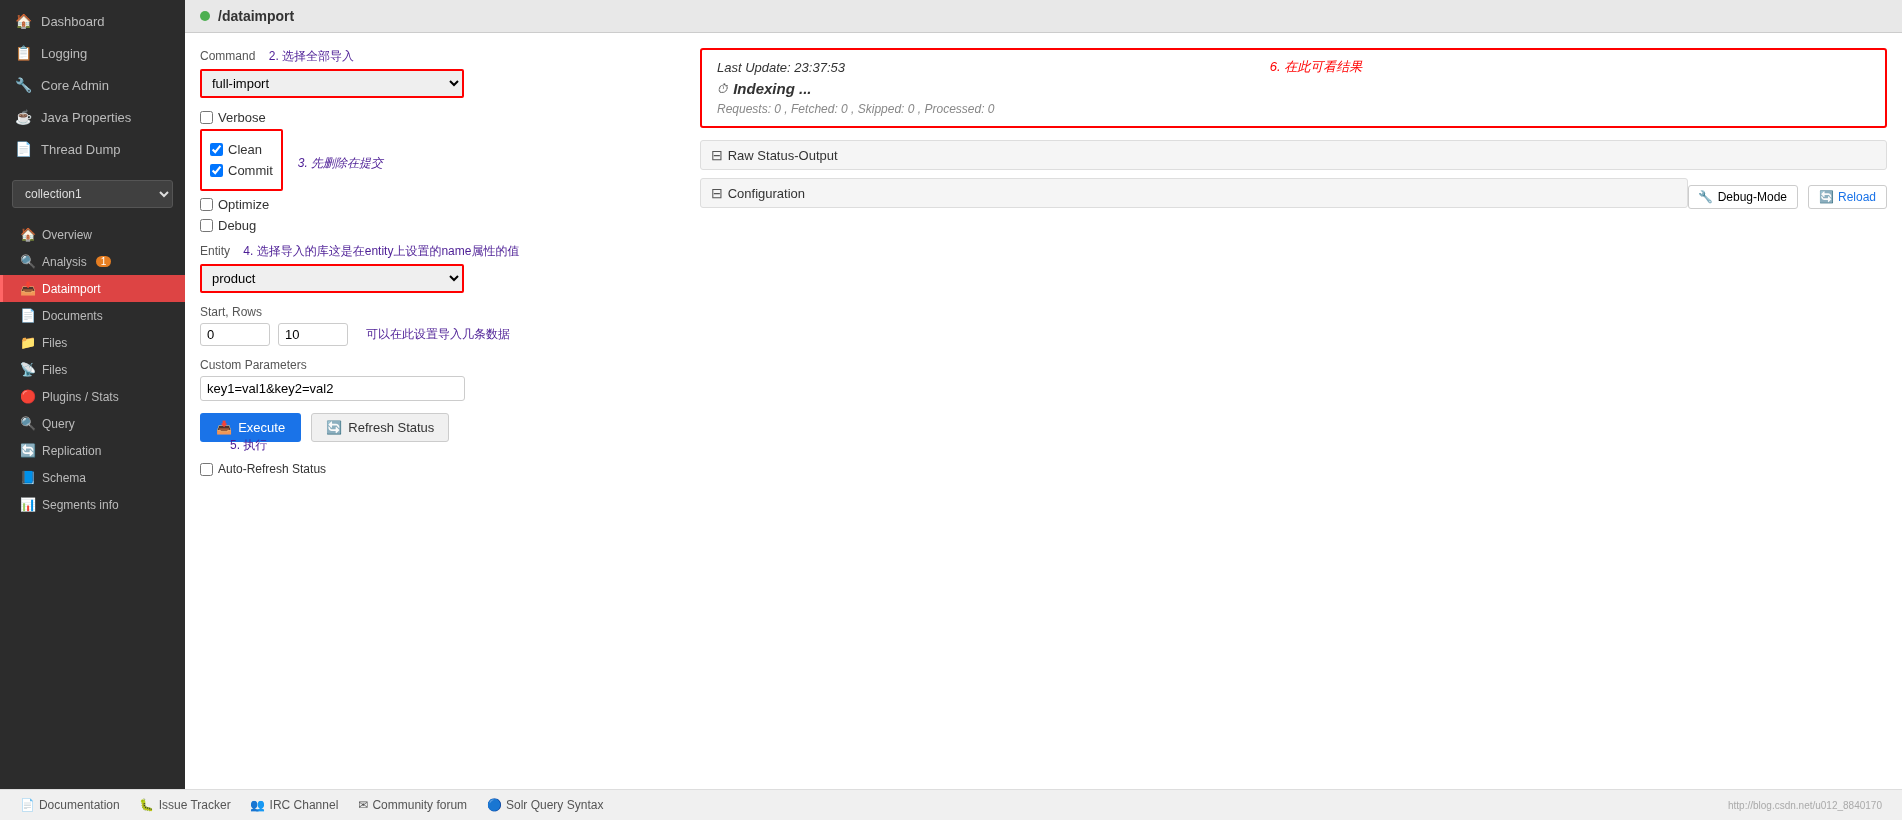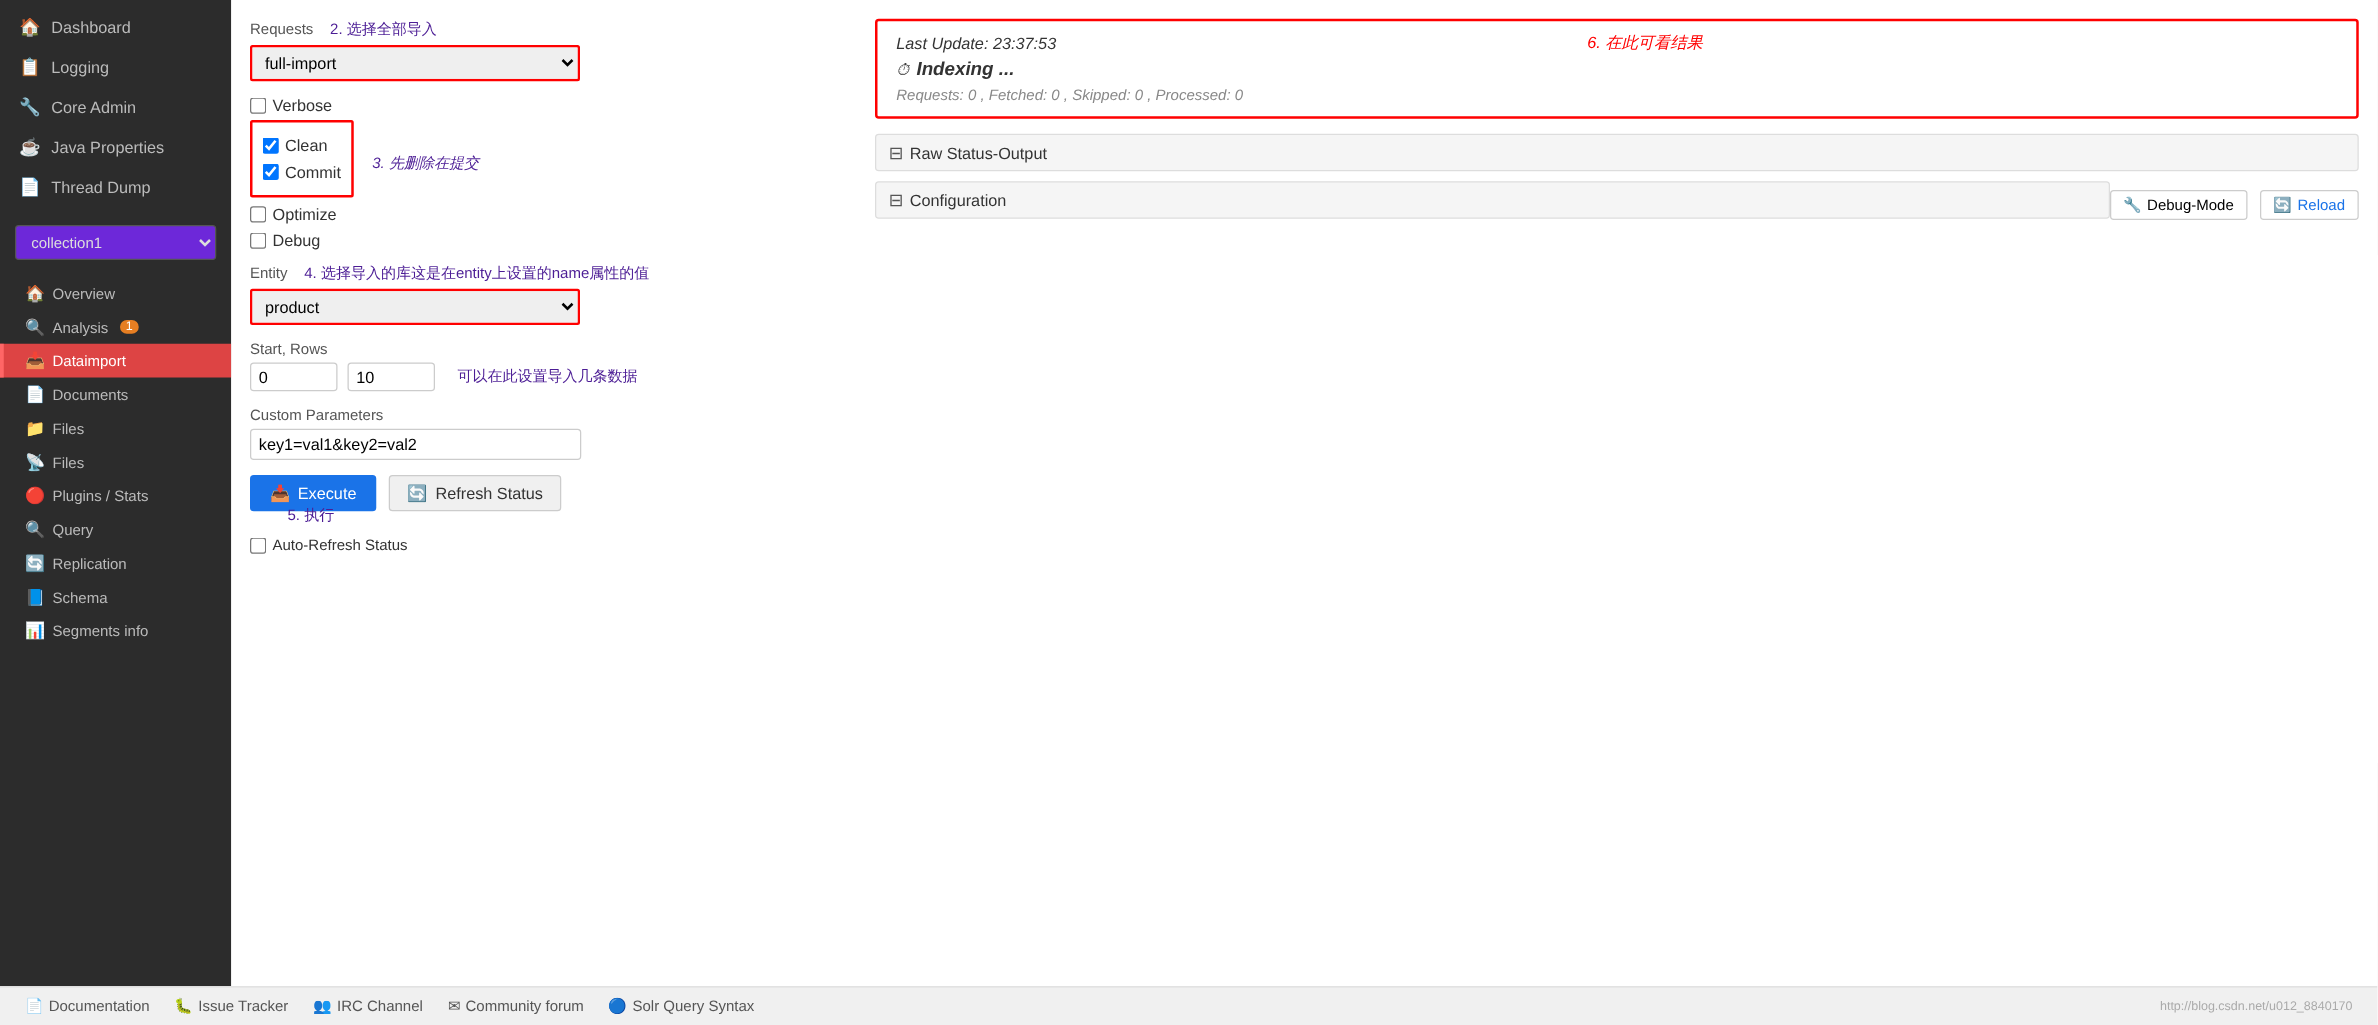--- a/index.html
+++ b/index.html
@@ -8,21 +8,21 @@
     .app-container { display: flex; flex: 1; min-height: 760px; }
     
     
     .sidebar { width: 185px; background: #2c2c2c; color: #ccc; flex-shrink: 0; display: flex; flex-direction: column; }
     
     .nav-items { padding: 5px 0; }
     .nav-item { display: flex; align-items: center; gap: 8px; padding: 8px 15px; color: #bbb; cursor: pointer; font-size: 13px; }
     .nav-item .icon { font-size: 14px; width: 18px; text-align: center; }
     
     .collection-selector { margin: 10px 12px; }
-    .collection-selector select { width: 100%; background: #6d28d9; color: #ddd; border: 1px solid #555; padding: 5px 8px; border-radius: 3px; font-size: 12px; }
+    .collection-selector select { width: 100%; background: #404040; color: #ddd; border: 1px solid #555; padding: 5px 8px; border-radius: 3px; font-size: 12px; }
     
     .collection-nav { padding: 3px 0; }
     .collection-nav-item { display: flex; align-items: center; gap: 6px; padding: 6px 15px 6px 20px; color: #bbb; cursor: pointer; font-size: 12px; }
     .collection-nav-item.active { background: #d44; color: #fff; border-left: 3px solid #ff6666; padding-left: 17px; }
     .collection-nav-item .icon { font-size: 13px; width: 16px; }
     .badge { background: #e67e22; color: white; border-radius: 10px; padding: 0 5px; font-size: 10px; margin-left: 3px; }
 
     
     .main-content { flex: 1; background: #fff; display: flex; flex-direction: column; }
     
@@ -170,28 +170,32 @@
       </div>
       <div class="collection-nav-item">
         <span class="icon">📊</span>
         <span>Segments info</span>
       </div>
     </div>
   </div>
 
   <div class="main-content">
 
+    <div class="dataimport-header">
+      <div class="status-dot"></div>
+      <span class="header-title">/dataimport</span>
+    </div>
 
     <div class="content-area">
 
       <div class="left-panel">
 
         <div class="field-group">
           <div class="field-label">
-            <span>Requests</span>
+            <span>Command</span>
             <span class="annotation-text">2. 选择全部导入</span>
           </div>
           <div style="border: 2px solid red; display: inline-block; border-radius: 2px;">
             <select style="width: 260px; padding: 4px 6px; font-size: 13px; border: none;">
               <option value="full-import">full-import</option>
               <option value="delta-import">delta-import</option>
               <option value="abort">abort</option>
               <option value="reload-config">reload-config</option>
             </select>
           </div>

